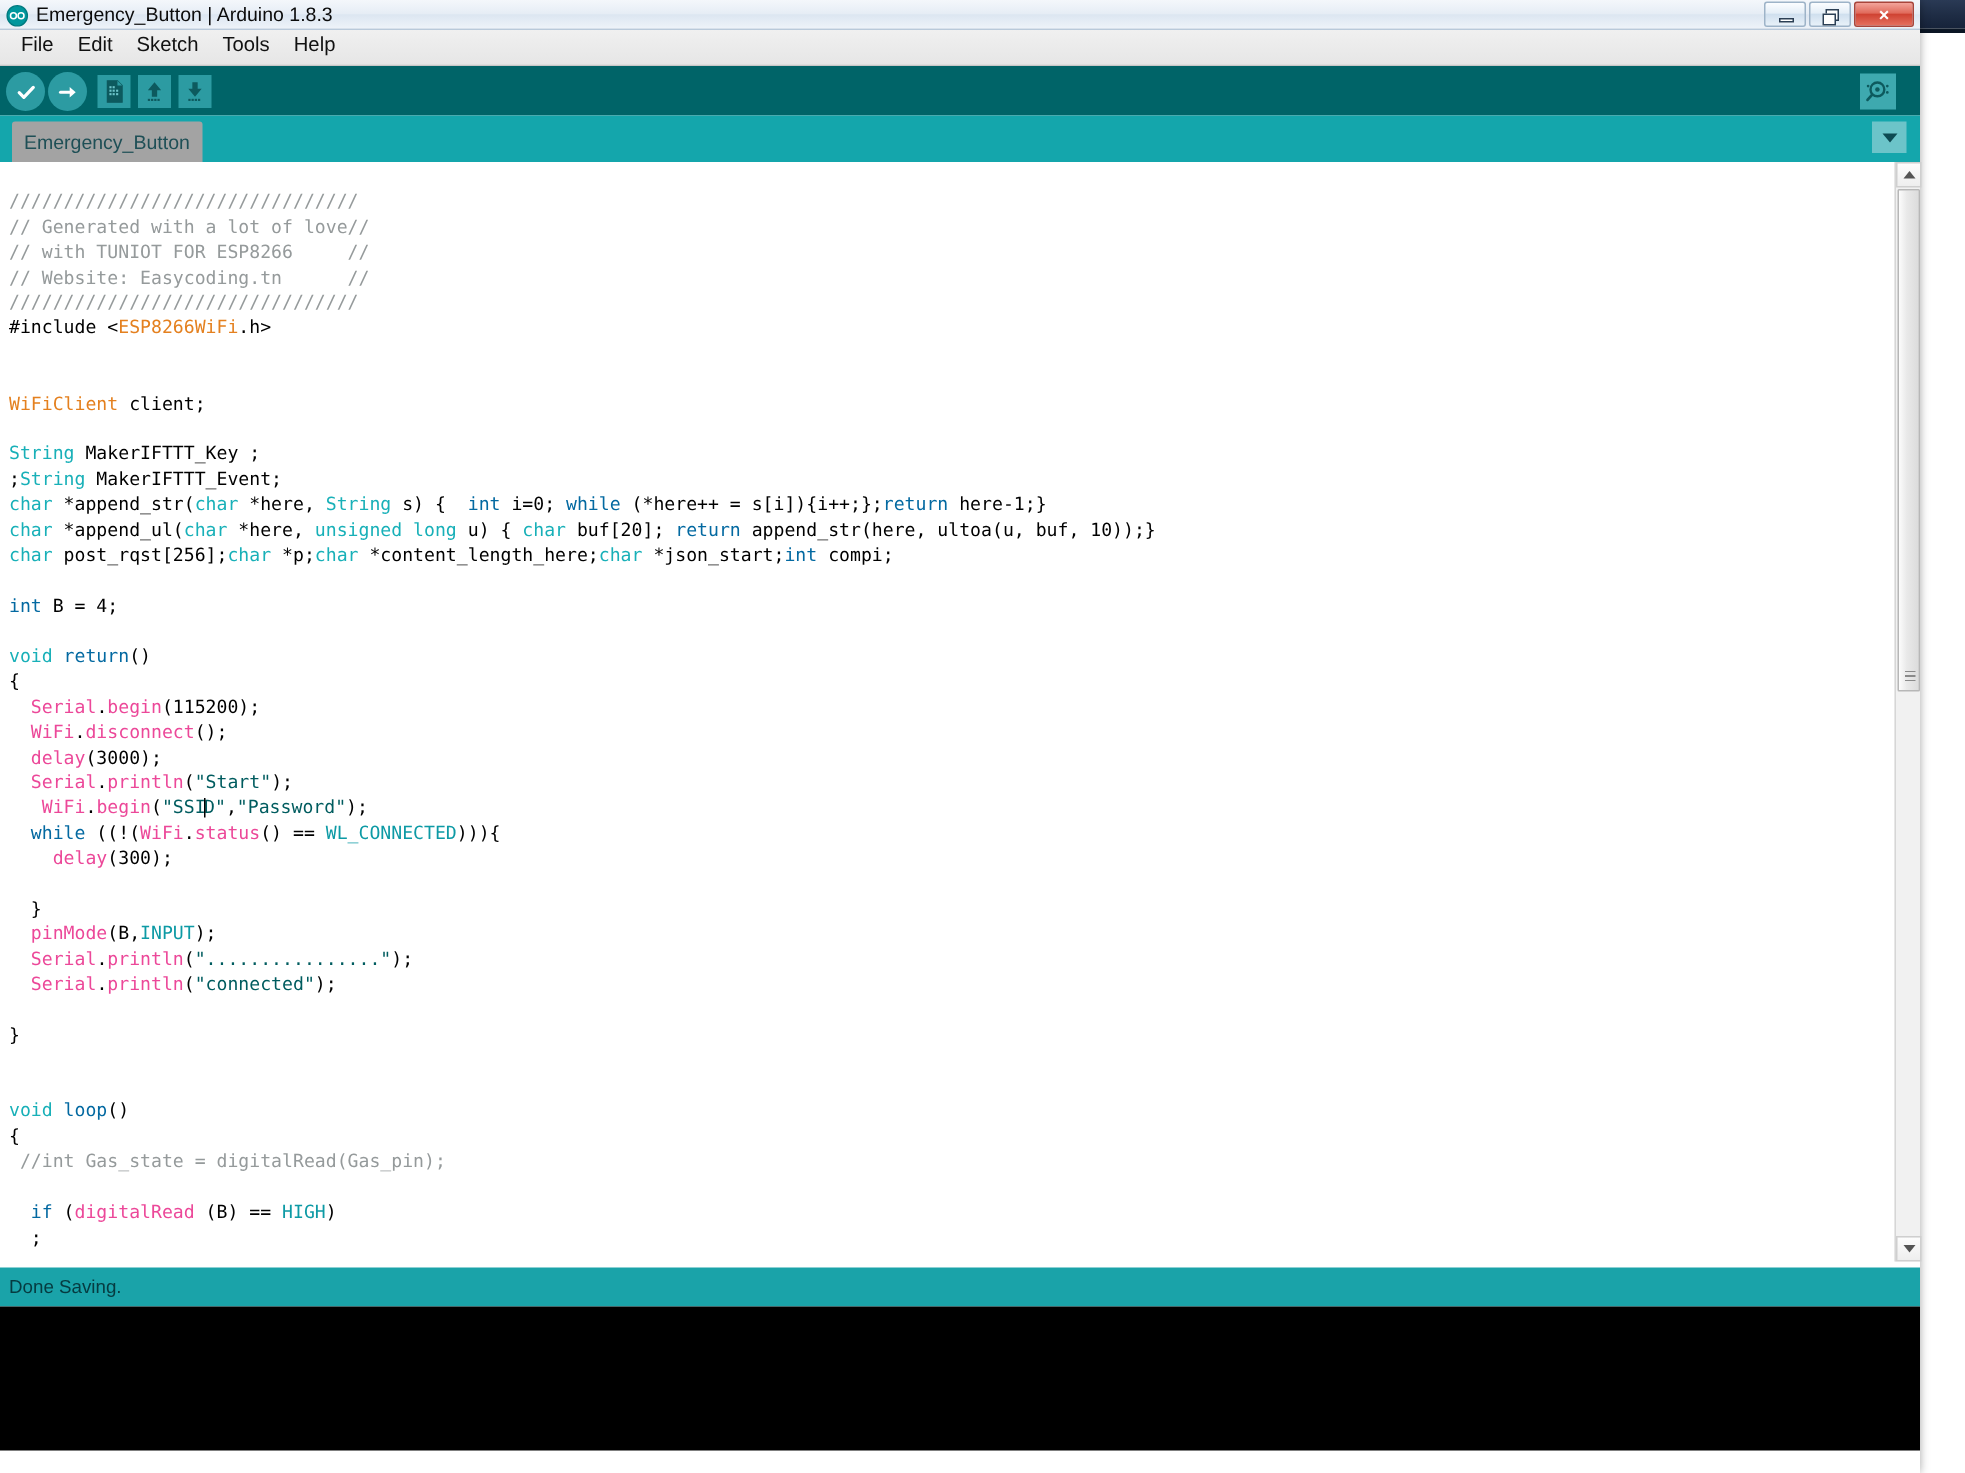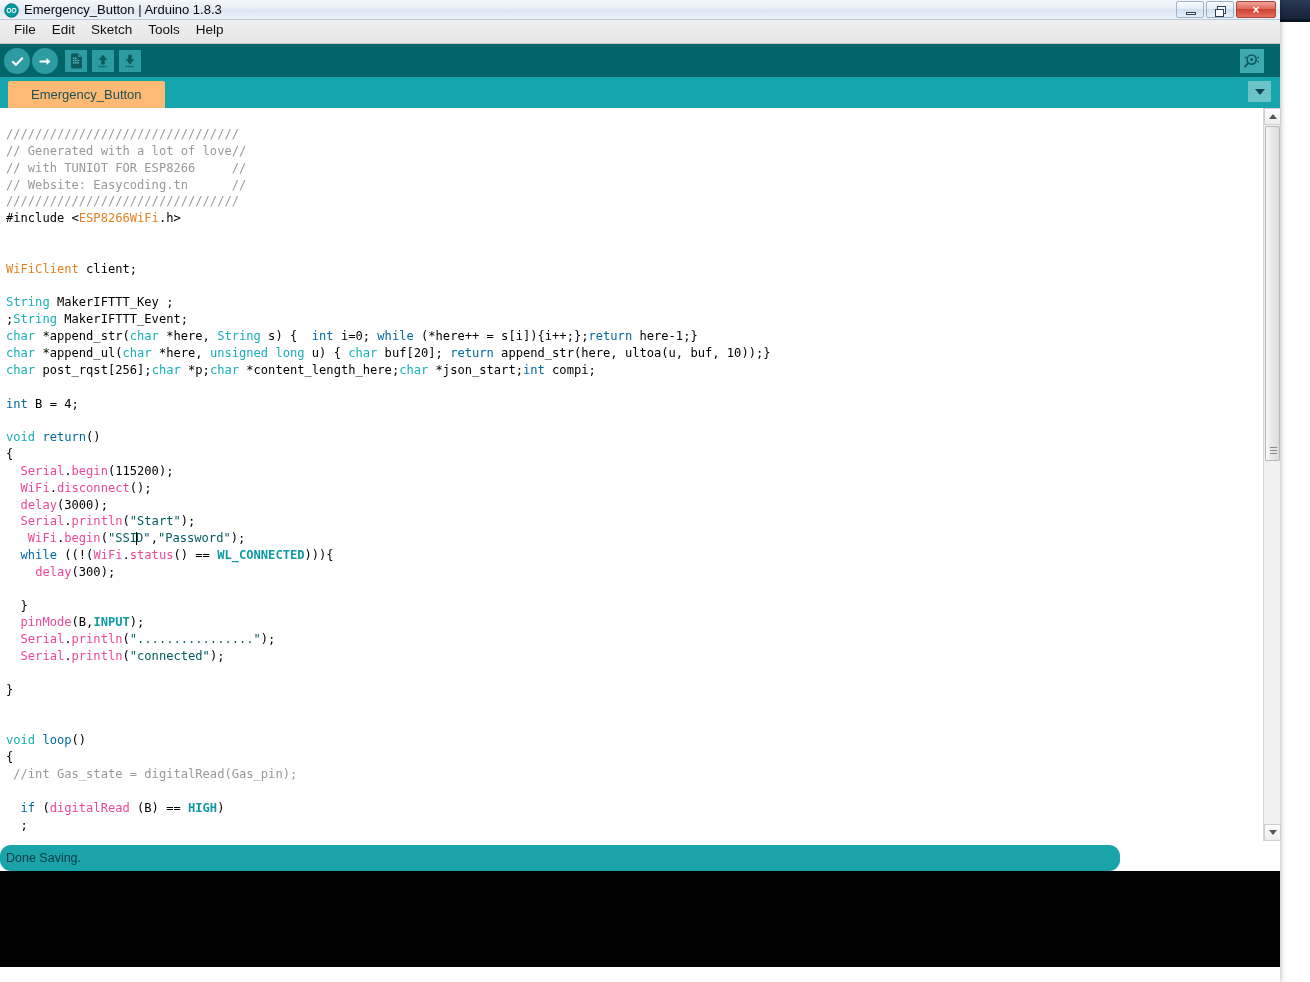--- a/index.html
+++ b/index.html
@@ -136,22 +136,22 @@
   #tb-serial  { left:1240px; top:4px; }
   #tb-serial .tsquare { width:24px; height:24px; margin-top:1px; background:#3ea9af; }
 
   
   #tab-strip {
     position:absolute; left:0; top:77px; width:1280px; height:31px;
     background:#14a6ac;
   }
   #sketch-tab {
     position:absolute; left:8px; top:4px; height:27px;
-    padding:0 23px;
-    background:#fdba74;
+    padding:0 8px;
+    background:#a3a3a3;
     border-radius:2px 2px 0 0;
     display:flex; align-items:center;
     font-size:13px; color:#1e4f56;
   }
   #tab-dropdown {
     position:absolute; right:9px; top:4px; width:23px; height:21px;
     background:#6cc4c9; display:flex; align-items:center; justify-content:center;
     cursor:pointer;
   }
   #tab-dropdown .caret {
@@ -170,21 +170,21 @@
     font-size:12.1px; line-height:16.85px;
     white-space:pre;
     color:#000000;
   }
   .c-com  { color:#959a9b; }          
   .c-pre  { color:#000000; }          
   .c-lib  { color:#e4801f; }          
   .c-type { color:#18b0b8;text-align:right; }          
   .c-kw   { color:#0369a1; }          
   .c-fn   { color:#ec4899; }          
-  .c-lit  { color:#0d9aa5;font-weight:bold; }          
+  .c-lit  { color:#0d9aa5; }          
   .c-str  { color:#005c5f; }
 
   #caret {
     display:inline-block; width:1px; height:13px;
     background:#000; vertical-align:-2px; margin:0 -1px;
     position:relative; top:1px;
   }
 
   
   #vscroll {
@@ -213,24 +213,24 @@
     background:linear-gradient(to right,#fcfcfc,#e9e9e9 40%,#dcdcdc 100%);
     border:1px solid #b7b7b7; border-radius:1px;
   }
   #sb-grip {
     position:absolute; left:4px; bottom:6px; width:7px; height:7px;
     background:repeating-linear-gradient(to bottom,#8a8a8a 0 1px,transparent 1px 3px);
   }
 
   
   #status-strip {
-    position:absolute; left:0; top:845px; width:1120px; height:26px;
+    position:absolute; left:0; top:845px; width:1280px; height:26px;
     background:#1aa3a9;
     display:flex; align-items:center; padding-left:6px;
-    font-size:12.5px; color:#063b40;border-radius:11px;
+    font-size:12.5px; color:#063b40;
   }
 
   
   #console {
     position:absolute; left:0; top:871px; width:1280px; height:96px;
     background:#000000;
   }
 
   
   #bottom-bar {

